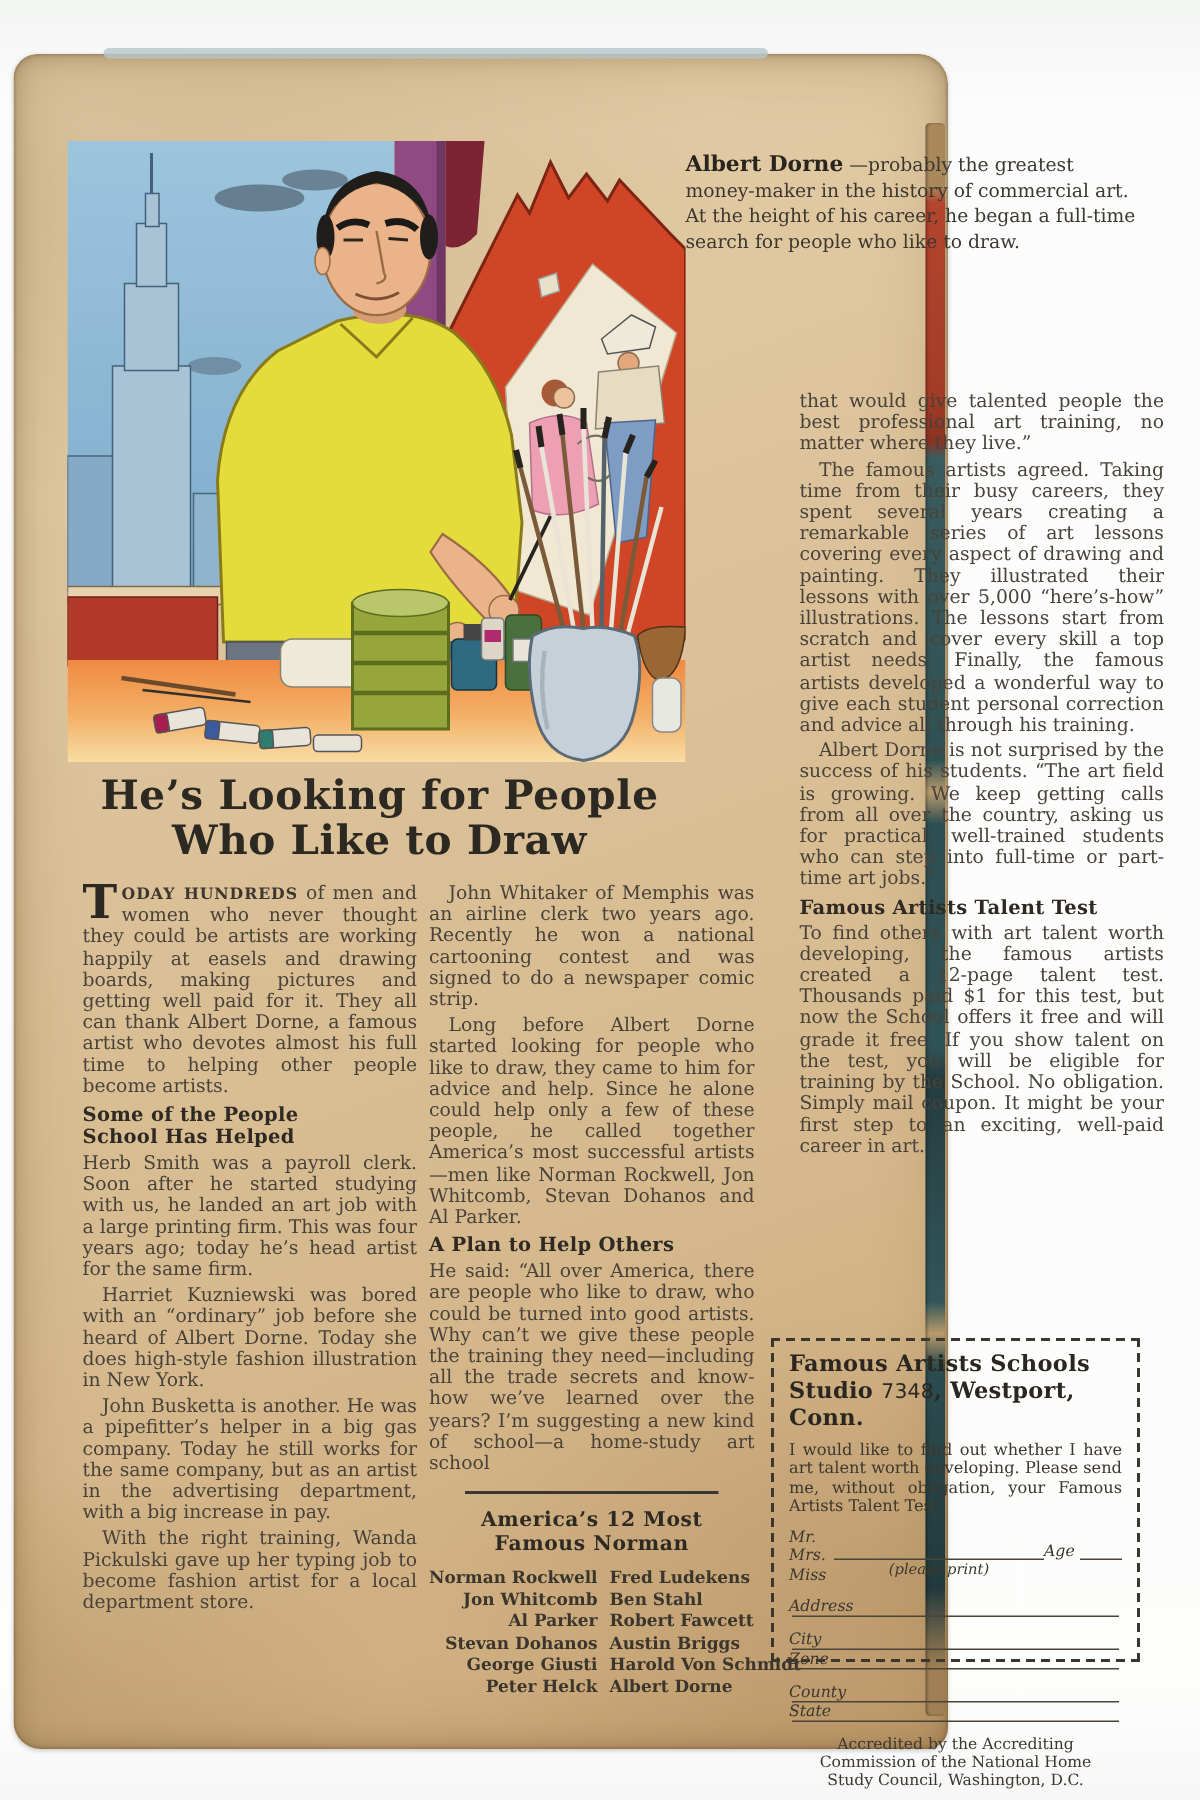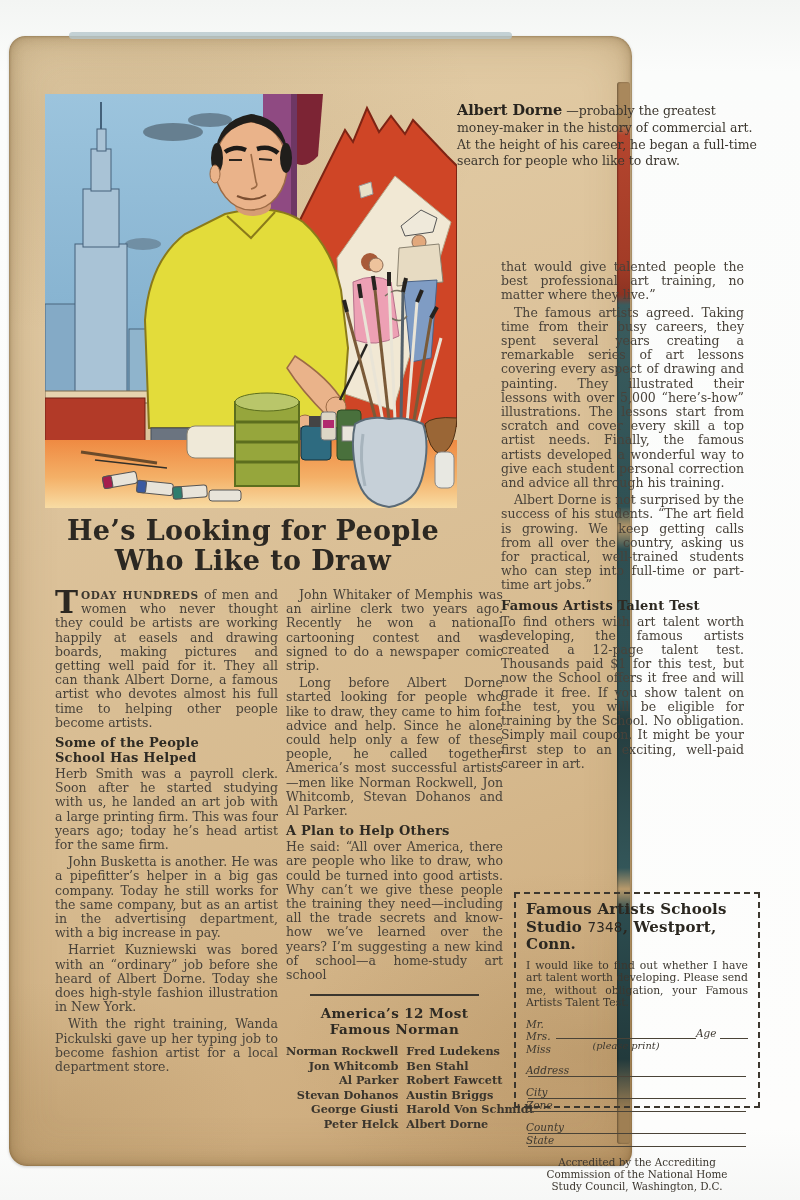--- a/index.html
+++ b/index.html
@@ -52,21 +52,21 @@
     color:#48423a;text-align:justify;
   }
   .col p{margin:0 0 3px 0;}
   .col p.ind{text-indent:13px;}
   .subhead{
     font-weight:bold;color:#2e2a23;font-size:13px;line-height:15px;
     margin:5px 0 2px 0;text-align:left;letter-spacing:.2px;
   }
   .col-left{left:46px;width:223px;}
   .col-mid{left:277px;width:217px;}
-  .col-right{left:492px;top:224px;width:243px;}
+  .col-right{left:524px;top:224px;width:243px;}
   .dropcap{
     float:left;font-weight:bold;font-size:31px;line-height:25px;
     padding:2px 3px 0 0;color:#2c2822;
   }
   .leadcaps{font-size:10.5px;letter-spacing:.6px;font-weight:bold;color:#3c372f;}
   .divider{border:0;border-top:2px solid #3b362e;width:78%;margin:12px auto 9px auto;}
   .fa-title{
     text-align:center;font-weight:bold;font-size:13.5px;line-height:16px;
     color:#2e2a23;letter-spacing:.4px;margin-bottom:7px;
   }
@@ -254,22 +254,22 @@
     <div>Who Like to Draw</div>
   </div>
 
   <div class="col col-left">
     <p><span class="dropcap">T</span><span class="leadcaps">ODAY HUNDREDS</span><span> of men and women who never thought they could be artists are working happily at easels and drawing boards, making pictures and getting well paid for it. They all can thank Albert Dorne, a famous artist who devotes almost his full time to helping other people become artists.</span></p>
     <div class="subhead">
       <div>Some of the People</div>
       <div>School Has Helped</div>
     </div>
     <p>Herb Smith was a payroll clerk. Soon after he started studying with us, he landed an art job with a large printing firm. This was four years ago; today he’s head artist for the same firm.</p>
+    <p class="ind">Harriet Kuzniewski was bored with an “ordinary” job before she heard of Albert Dorne. Today she does high-style fashion illustration in New York.</p>
     <p class="ind">John Busketta is another. He was a pipefitter’s helper in a big gas company. Today he still works for the same company, but as an artist in the advertising department, with a big increase in pay.</p>
-    <p class="ind">Harriet Kuzniewski was bored with an “ordinary” job before she heard of Albert Dorne. Today she does high-style fashion illustration in New York.</p>
     <p class="ind">With the right training, Wanda Pickulski gave up her typing job to become fashion artist for a local department store.</p>
   </div>
 
   <div class="col col-mid">
     <p class="ind">John Whitaker of Memphis was an airline clerk two years ago. Recently he won a national cartooning contest and was signed to do a newspaper comic strip.</p>
     <p class="ind">Long before Albert Dorne started looking for people who like to draw, they came to him for advice and help. Since he alone could help only a few of these people, he called together America’s most successful artists —men like Norman Rockwell, Jon Whitcomb, Stevan Dohanos and Al Parker.</p>
     <div class="subhead">A Plan to Help Others</div>
     <p>He said: “All over America, there are people who like to draw, who could be turned into good artists. Why can’t we give these people the training they need—including all the trade secrets and know-how we’ve learned over the years? I’m suggesting a new kind of school—a home-study art school</p>
     <hr class="divider">
     <div class="fa-title">

